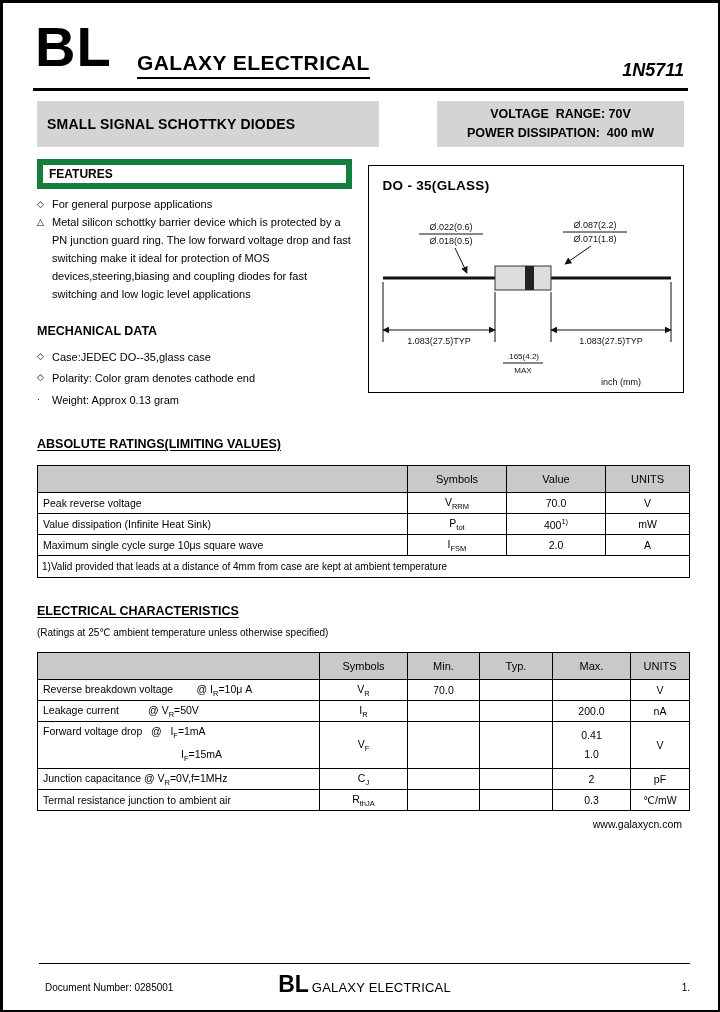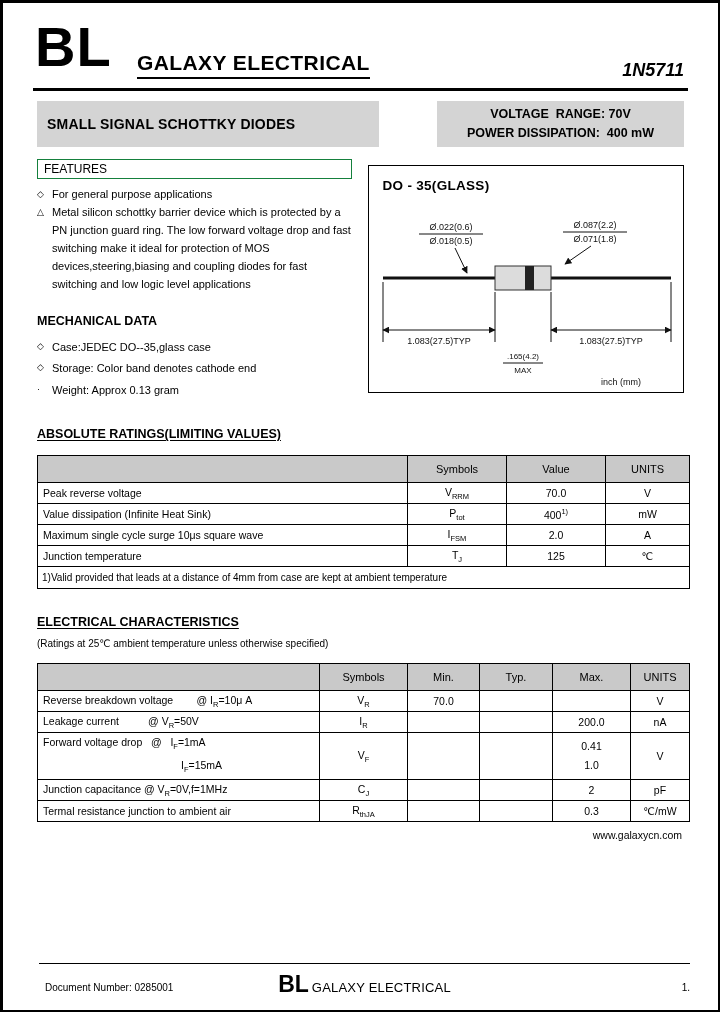--- a/index.html
+++ b/index.html
@@ -21,21 +21,21 @@
   .part-number{position:absolute;right:2px;bottom:4px;font-size:18px;font-weight:bold;font-style:italic;}
   .header-rule{height:3px;background:#000;margin:3px 30px 0;}
   
   .title-bar{display:flex;gap:10px;margin:10px 34px 0;align-items:stretch;}
   .product-box{width:322px;background:#d4d4d4;font-weight:bold;font-size:14px;display:flex;align-items:center;padding:0 10px;letter-spacing:.2px;}
   .specs-box{flex:1;background:#d4d4d4;text-align:center;font-weight:bold;font-size:12.5px;padding:4px 0;line-height:1.5;margin-left:48px;}
   
   .columns{display:flex;gap:16px;margin:12px 34px 0;align-items:flex-start;}
   .left-col{width:316px;}
   .right-col{width:318px;margin-top:6px;}
-  .features-box{border:1px solid #15803d;font-weight:normal;font-size:12px;padding:2px 6px;}
+  .features-box{border:6px solid #15803d;font-weight:bold;font-size:12px;padding:2px 6px;}
   .feature-list{margin-top:7px;font-size:11px;line-height:1.63;}
   .feature-item{position:relative;padding-left:15px;margin-bottom:1px;}
   .bullet{position:absolute;left:0;top:1px;font-size:9px;}
   .mech-heading{margin:20px 0 0;font-weight:bold;font-size:12.5px;}
   .mech-list{margin-top:9px;font-size:11px;line-height:1.85;}
   
   .pkg-box{border:1px solid #000;height:226px;position:relative;background:#fff;}
   .pkg-title{position:absolute;left:14px;top:12px;font-weight:bold;font-size:13.5px;letter-spacing:.3px;}
   .pkg-svg{position:absolute;left:0;top:34px;width:316px;height:190px;}
   .pkg-svg text{font-family:"Liberation Sans","DejaVu Sans",sans-serif;font-size:9px;fill:#111;}
@@ -100,21 +100,21 @@
       </div>
 
       <h3 class="mech-heading">MECHANICAL DATA</h3>
       <div class="feature-list mech-list">
         <div class="feature-item">
           <span class="bullet">◇</span>
           <span>Case:JEDEC DO--35,glass case</span>
         </div>
         <div class="feature-item">
           <span class="bullet">◇</span>
-          <span>Storage: Color band denotes cathode end</span>
+          <span>Polarity: Color gram denotes cathode end</span>
         </div>
         <div class="feature-item">
           <span class="bullet">·</span>
           <span>Weight: Approx 0.13 gram</span>
         </div>
       </div>
     </div>
 
     <div class="right-col">
       <div class="pkg-box">
@@ -185,26 +185,20 @@
         <td class="param">Value dissipation (Infinite Heat Sink)</td>
         <td class="c">P<sub>tot</sub></td>
         <td class="c">400<sup>1)</sup></td>
         <td class="c">mW</td>
       </tr>
       <tr>
         <td class="param">Maximum single cycle surge 10μs square wave</td>
         <td class="c">I<sub>FSM</sub></td>
         <td class="c">2.0</td>
         <td class="c">A</td>
-      </tr>
-      <tr>
-        <td class="param">Junction temperature</td>
-        <td class="c">T<sub>J</sub></td>
-        <td class="c">125</td>
-        <td class="c">℃</td>
       </tr>
       <tr>
         <td class="footnote-cell" colspan="4">1)Valid provided that leads at a distance of 4mm from case are kept at ambient temperature</td>
       </tr>
     </tbody>
   </table>
 
   <h3 class="section-heading">ELECTRICAL CHARACTERISTICS</h3>
   <div class="subtitle">(Ratings at 25℃ ambient temperature unless otherwise specified)</div>
   <table>

